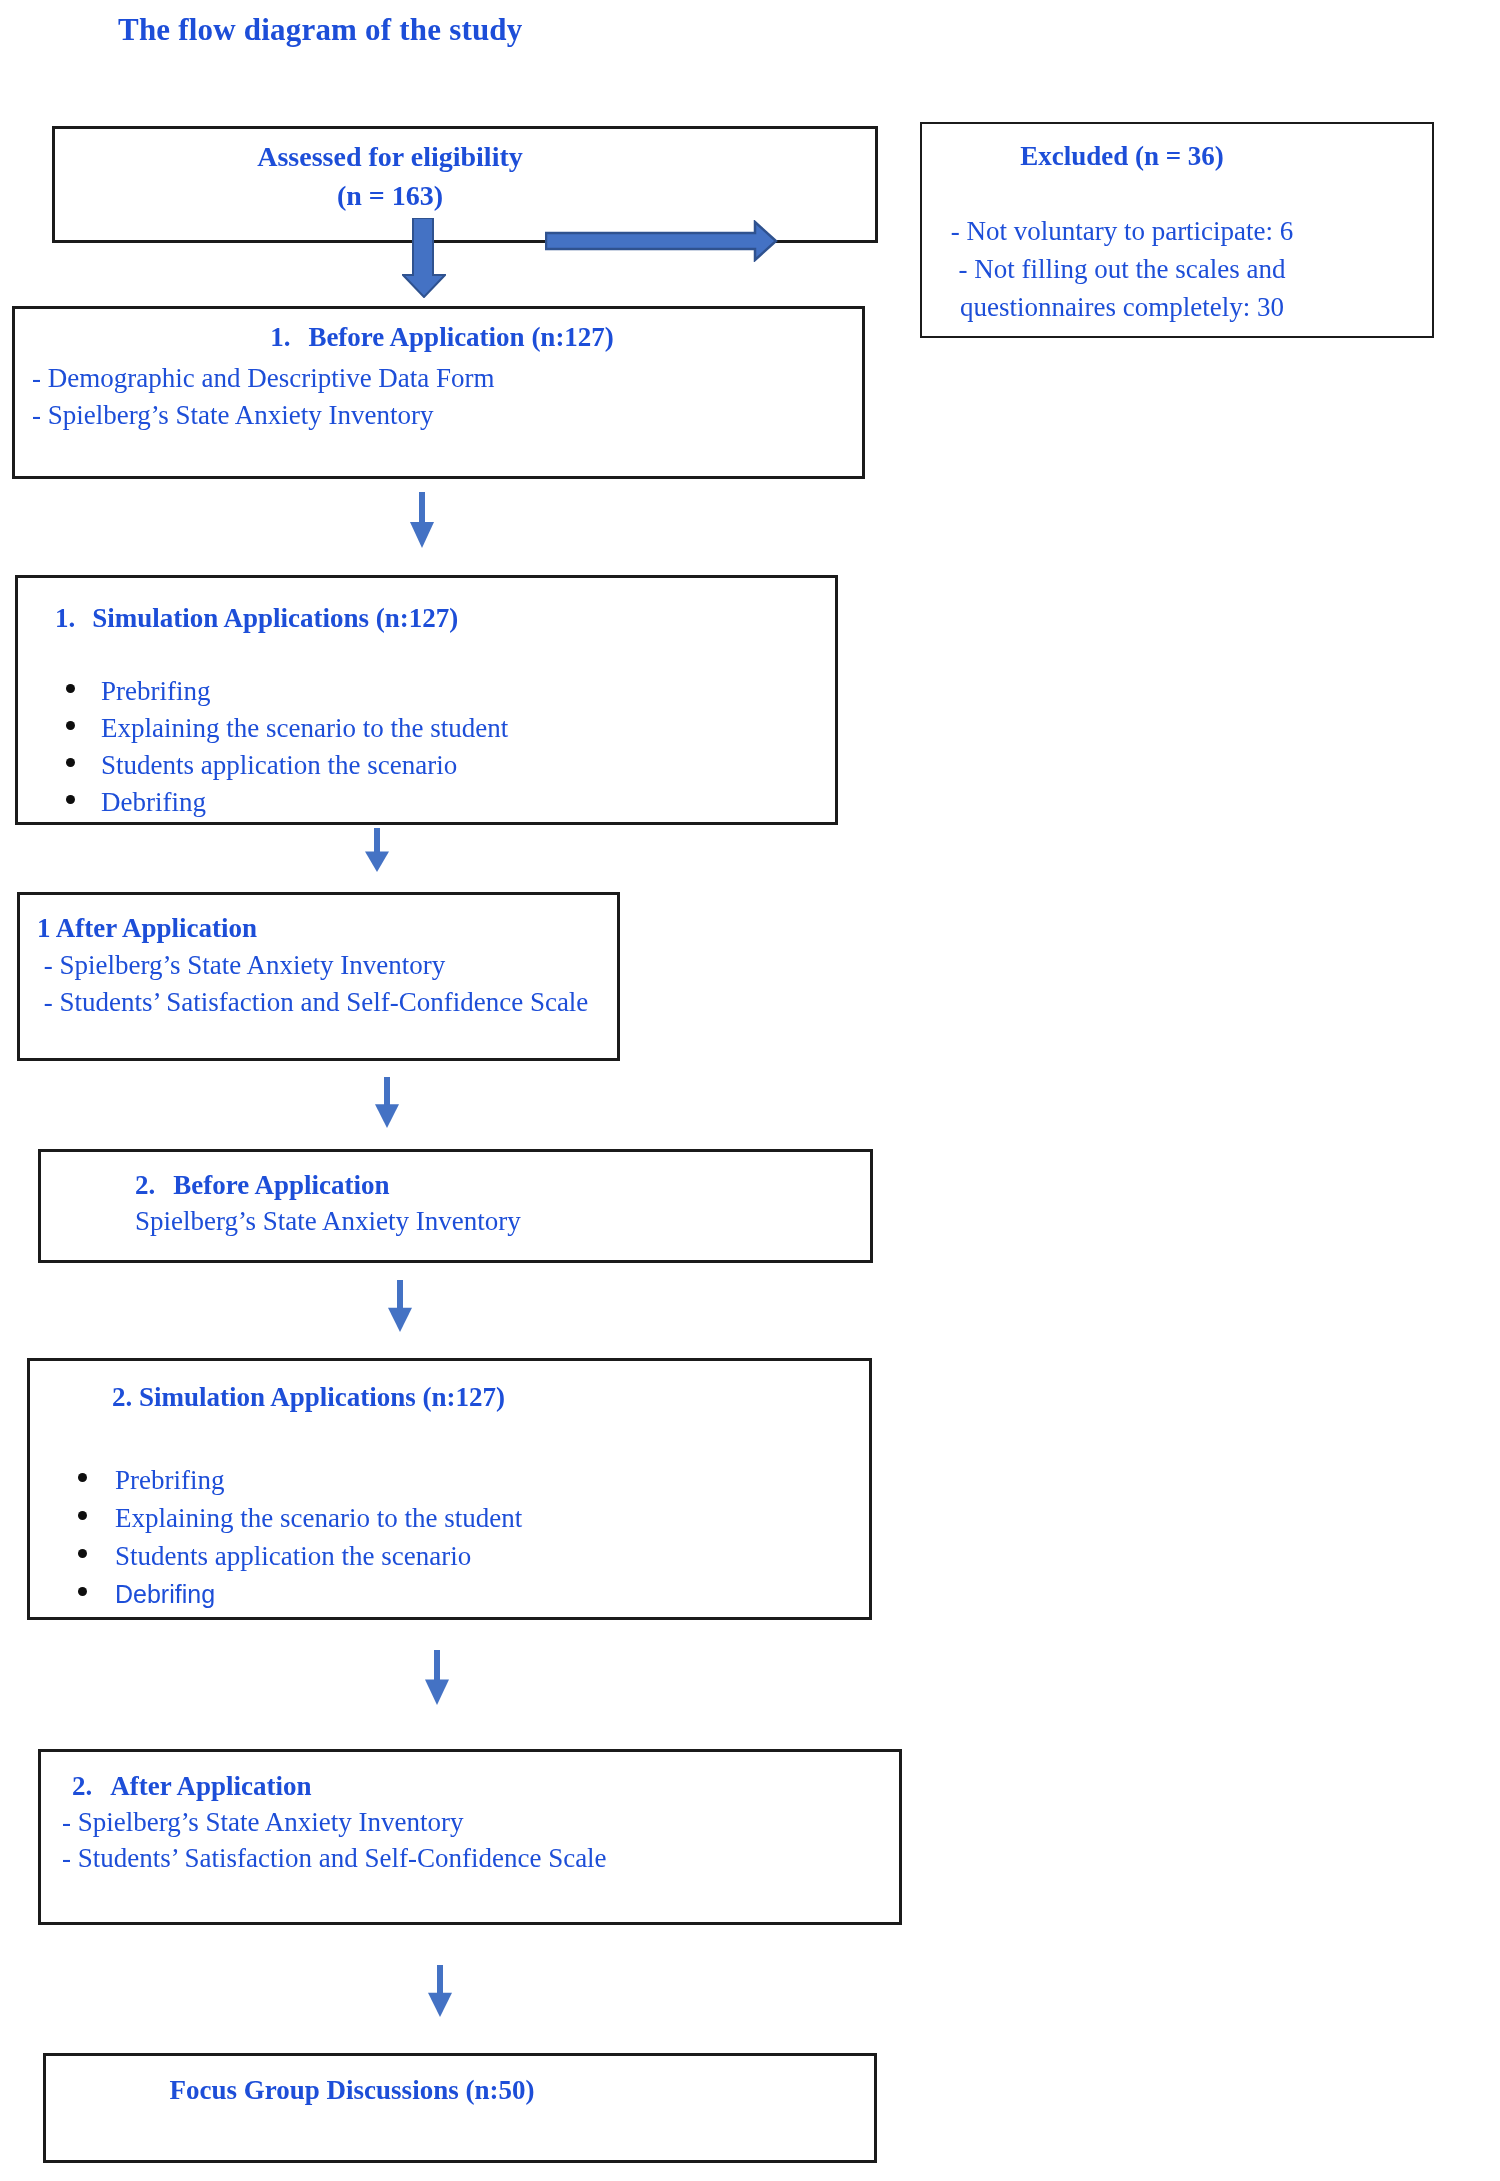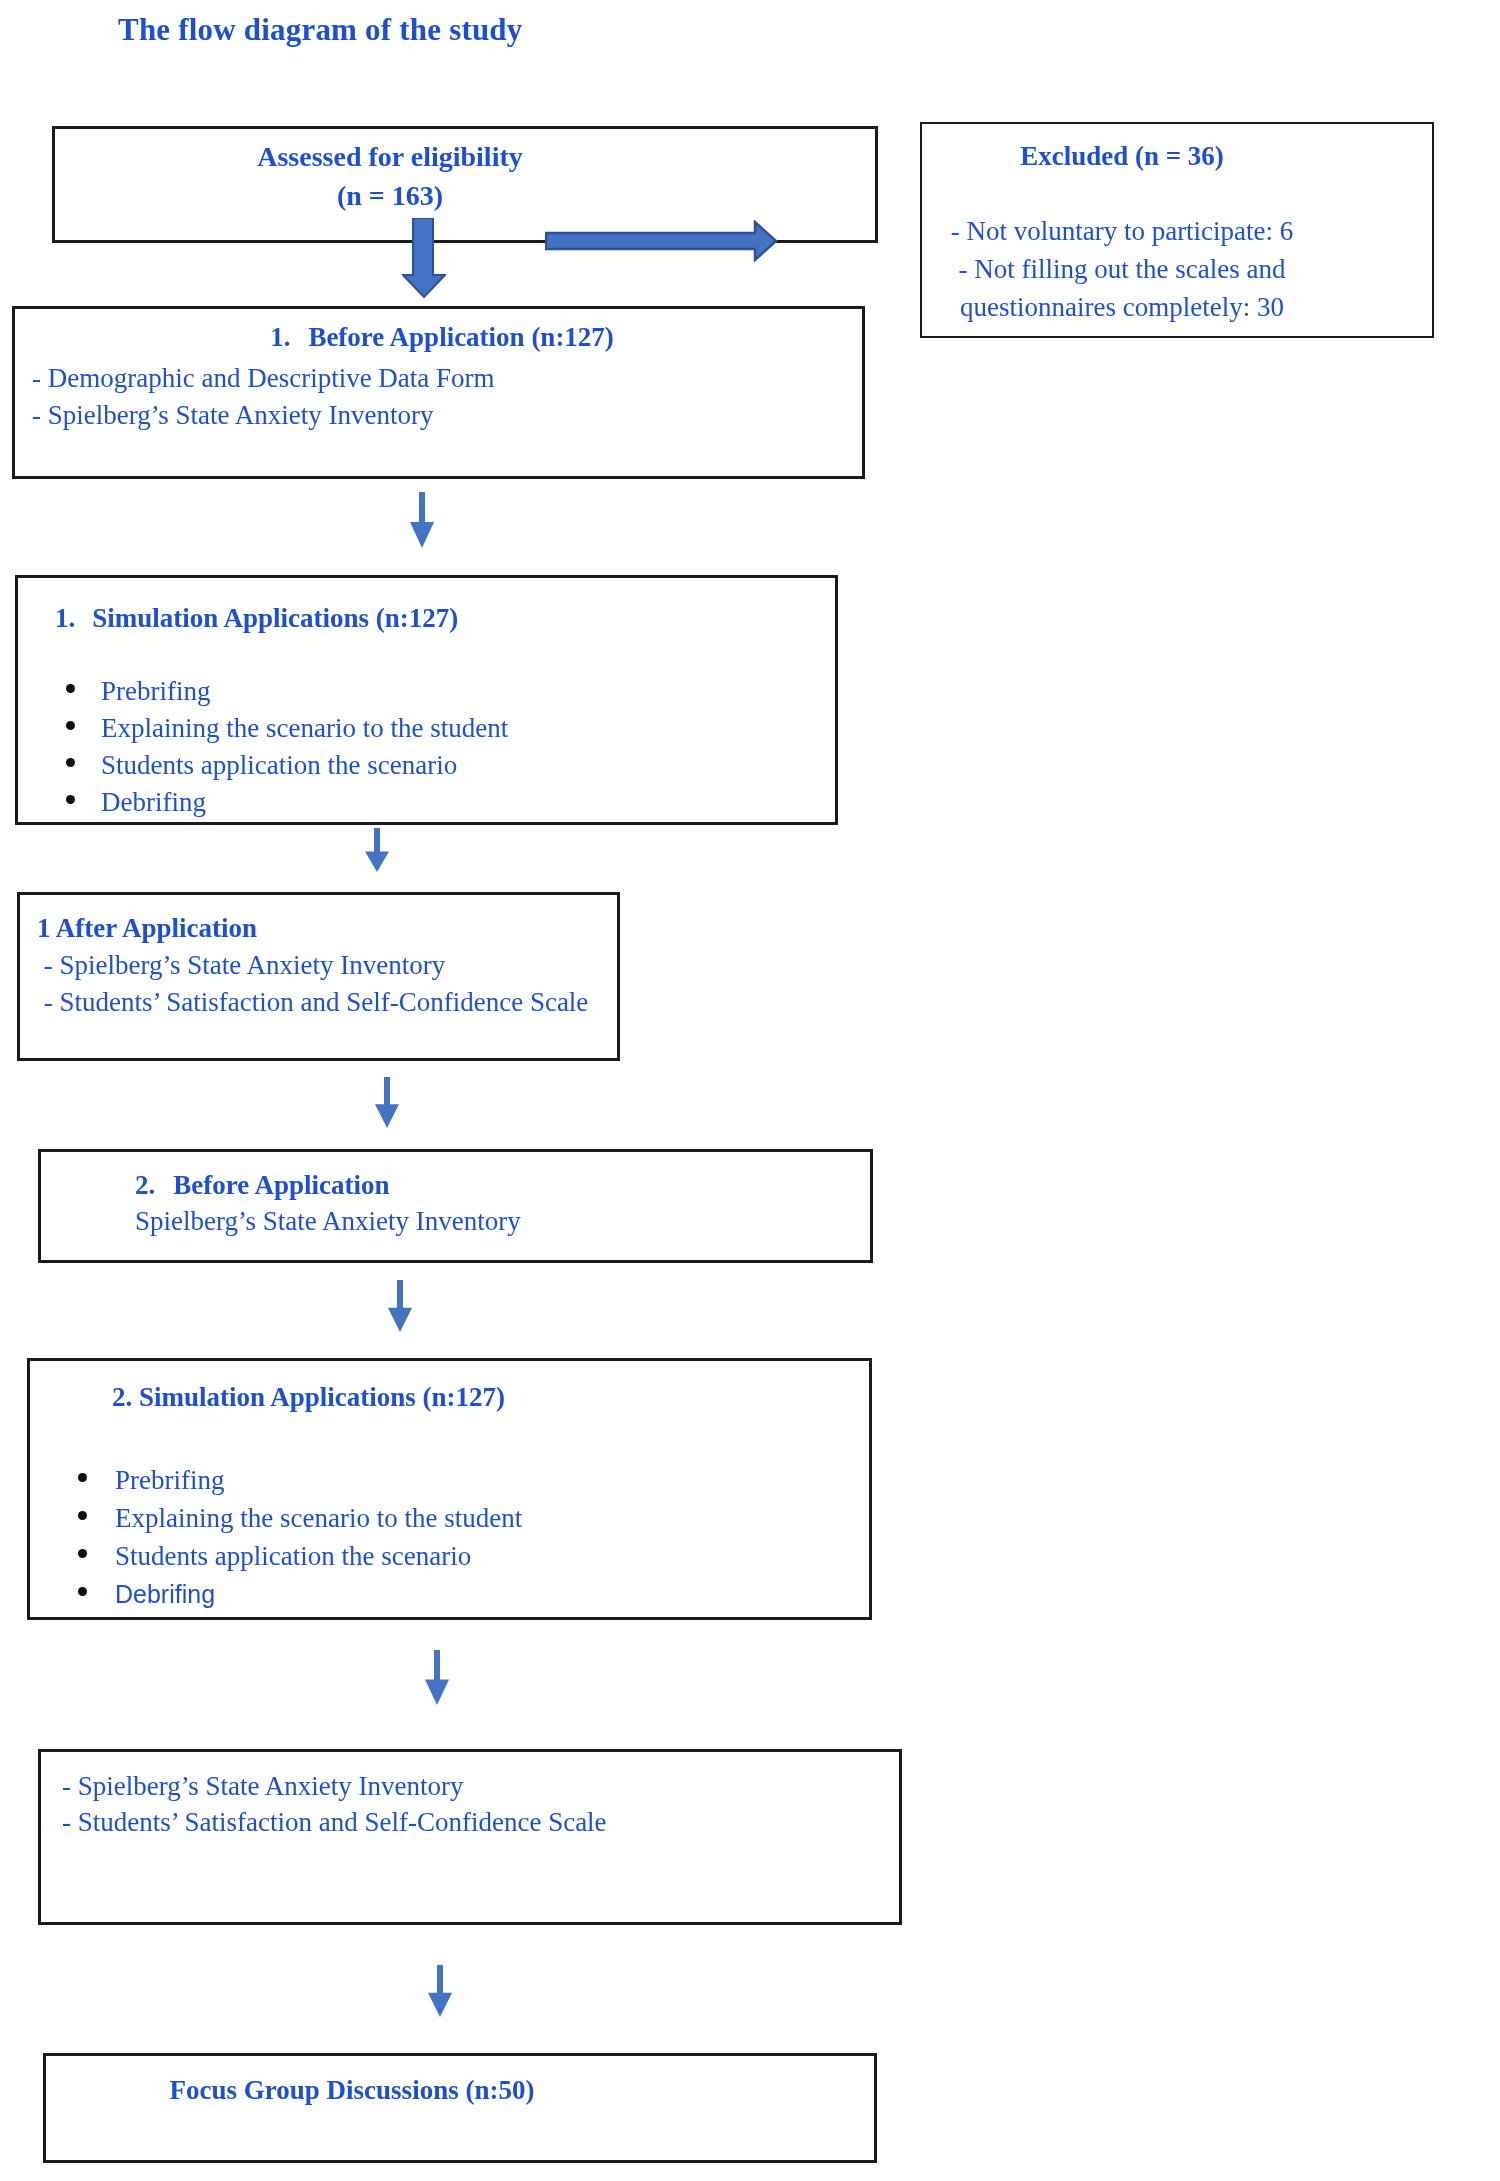--- a/index.html
+++ b/index.html
@@ -181,20 +181,21 @@
   </div>
 
   <div class="arrow" id="arrow-e">
     <svg viewBox="0 0 28 56" preserveAspectRatio="none">
       <rect x="11" y="0" width="6" height="32" fill="#4472C4"></rect>
       <polygon points="2,30 26,30 14,56" fill="#4472C4"></polygon>
     </svg>
   </div>
 
   <div class="box" id="box-after2">
+    <div class="bold t"><span>2.</span><span class="tab"></span><span>After Application</span></div>
     <div>- Spielberg’s State Anxiety Inventory</div>
     <div>- Students’ Satisfaction and Self-Confidence Scale</div>
   </div>
 
   <div class="arrow" id="arrow-f">
     <svg viewBox="0 0 28 56" preserveAspectRatio="none">
       <rect x="11" y="0" width="6" height="32" fill="#4472C4"></rect>
       <polygon points="2,30 26,30 14,56" fill="#4472C4"></polygon>
     </svg>
   </div>

